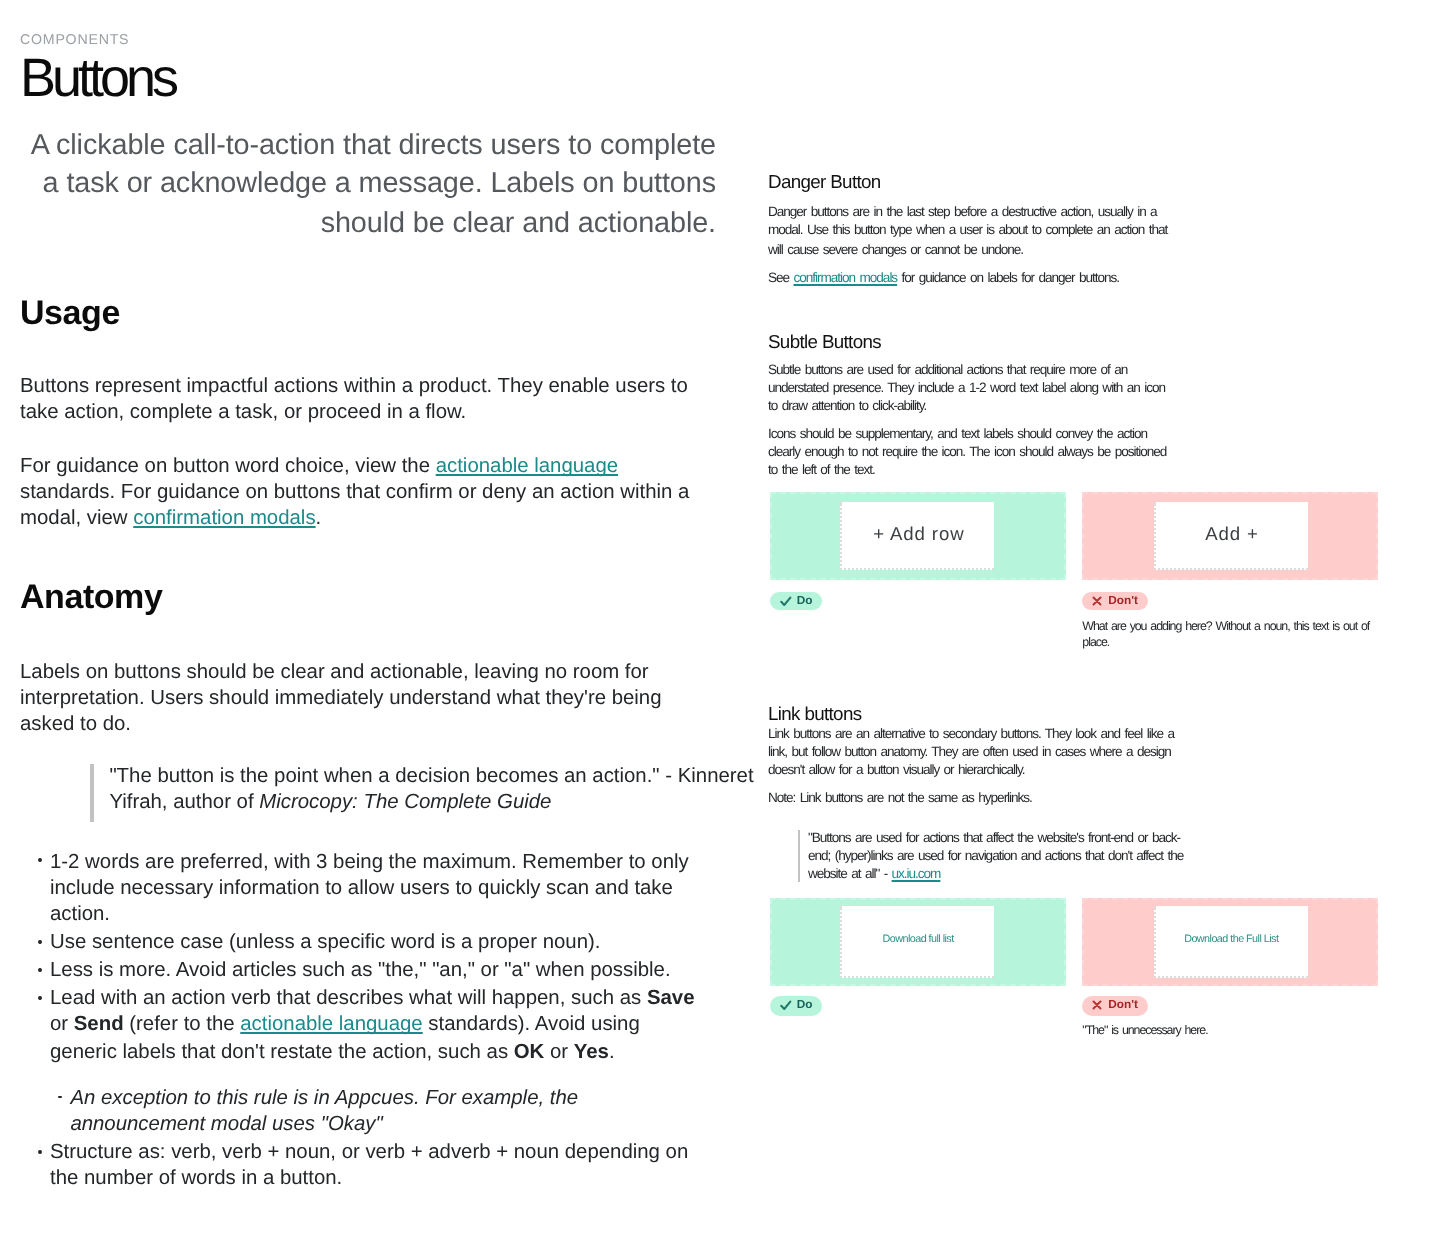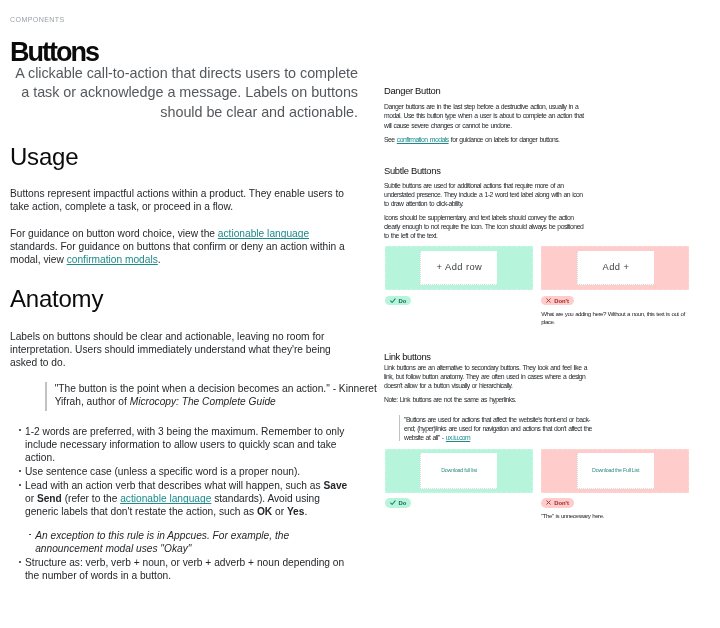--- a/index.html
+++ b/index.html
@@ -9,25 +9,25 @@
     font-family:"Liberation Sans", sans-serif;
     color:#1b1b1b; overflow:hidden;
     -webkit-font-smoothing:antialiased;
   }
   .page { position:relative; width:720px; height:628px; }
   .col-left { position:absolute; left:10px; top:0; width:344px; }
   .col-right { position:absolute; left:384px; top:0; width:304px; }
 
   
   .eyebrow { font-size:7.1px; letter-spacing:0.38px; color:#9ba0a5; position:absolute; top:17px; left:0; line-height:7px; }
-  h1.title { position:absolute; top:42px; left:0; font-size:27px; font-weight:700; margin:0;
+  h1.title { position:absolute; top:29.0px; left:0; font-size:27px; font-weight:400; margin:0;
              letter-spacing:-2px; line-height:20px; color:#0b0b0b; }
   .lede { position:absolute; top:63.8px; left:0; width:348px; font-size:14.4px; line-height:19.4px;
           color:#55595d; margin:0; letter-spacing:-0.05px;text-align:right; }
-  h2.sec { font-size:24px; font-weight:400; margin:0; letter-spacing:-0.22px; color:#0b0b0b;
+  h2.sec { font-size:17px; font-weight:700; margin:0; letter-spacing:-0.22px; color:#0b0b0b;
            line-height:19px; }
   p.body { font-size:10.2px; line-height:13.1px; color:#24272a; margin:0; letter-spacing:0px; }
   a { color:#1b8a8a; text-underline-offset:0.5px; text-decoration-thickness:0.7px; text-decoration-skip-ink:none; }
 
   .quote { position:relative; margin-left:34.7px; width:335px; font-size:10.2px; line-height:13.1px; color:#24272a; padding-left:10px; }
   .quote:before { content:""; position:absolute; left:0px; top:0px; width:2.1px; height:28.9px;
                   background:#c2c2c2; }
   ul.bl { list-style:none; margin:0; padding:0; }
   ul.bl > li { position:relative; padding-left:15px; font-size:10.2px; line-height:13.1px;
                color:#24272a; margin-top:1px; }
@@ -75,20 +75,21 @@
     </div>
 
     <h2 class="sec" style="position:absolute;top:288.6px;left:0">Anatomy</h2>
 
     <div style="position:absolute;top:329.8px;left:0;width:344px">
       <p class="body">Labels on buttons should be clear and actionable, leaving no room for interpretation. Users should immediately understand what they're being asked to do.</p>
       <div class="quote" style="margin-top:13.1px"><span>"The button is the point when a decision becomes an action." - Kinneret Yifrah, author of </span><i>Microcopy: The Complete Guide</i></div>
       <ul class="bl" style="margin-top:16.5px">
         <li>1-2 words are preferred, with 3 being the maximum. Remember to only include necessary information to allow users to quickly scan and take action.</li>
         <li>Use sentence case (unless a specific word is a proper noun).</li>
+        <li>Less is more. Avoid articles such as "the," "an," or "a" when possible.</li>
         <li><span>Lead with an action verb that describes what will happen, such as </span><b>Save</b><span> or </span><b>Send</b><span> (refer to the </span><a href="#">actionable language</a><span> standards). Avoid using generic labels that don't restate the action, such as </span><b>OK</b><span> or </span><b>Yes</b><span>.</span>
           <ul class="sub">
               <li>An exception to this rule is in Appcues. For example, the announcement modal uses "Okay"</li>
             </ul>
         </li>
         <li>Structure as: verb, verb + noun, or verb + adverb + noun depending on the number of words in a button.</li>
       </ul>
     </div>
   </div>
   <div class="col-right">

